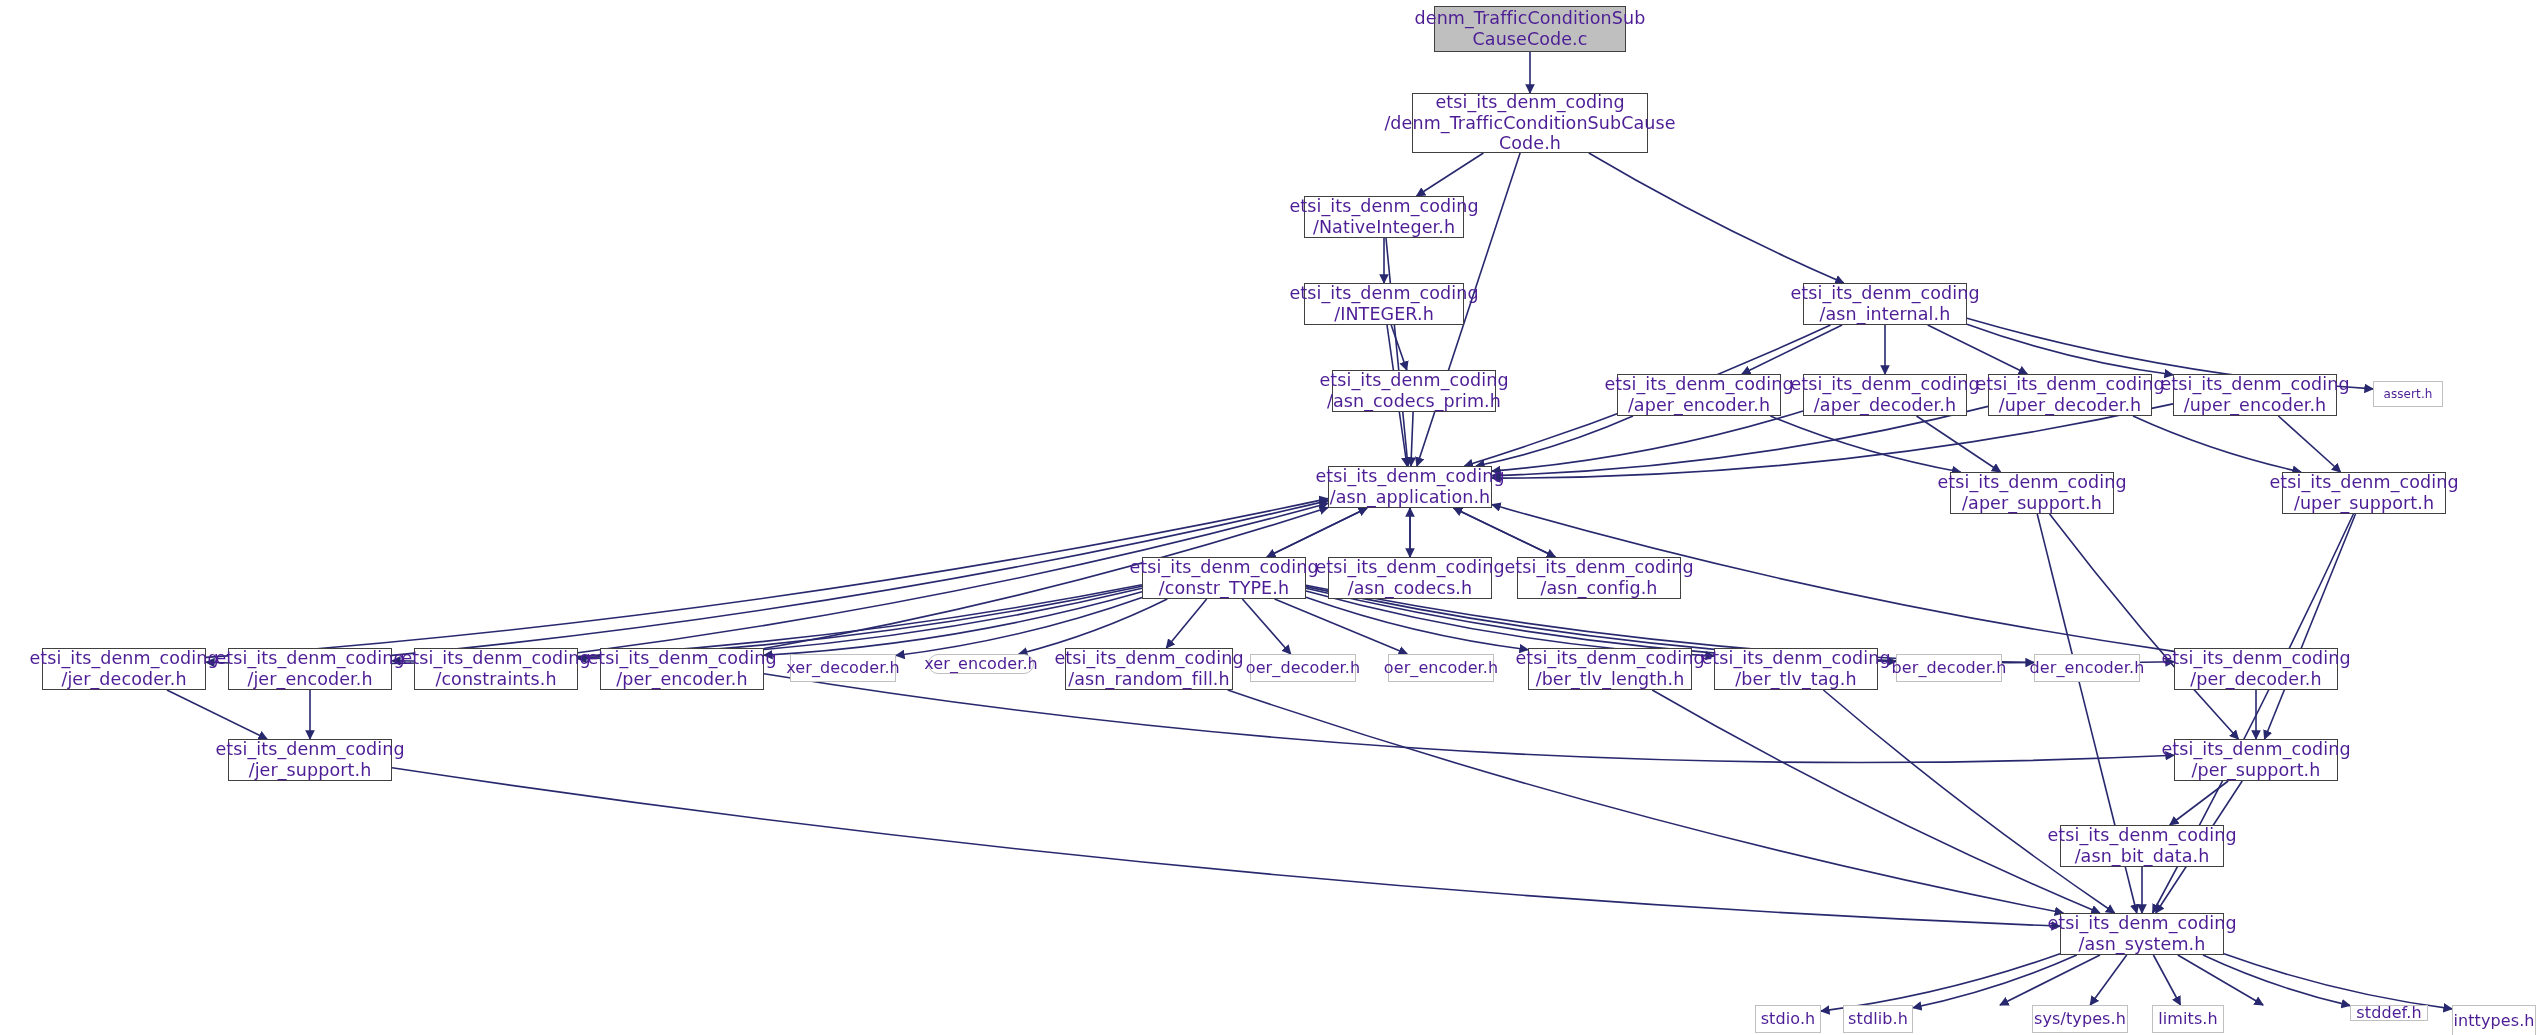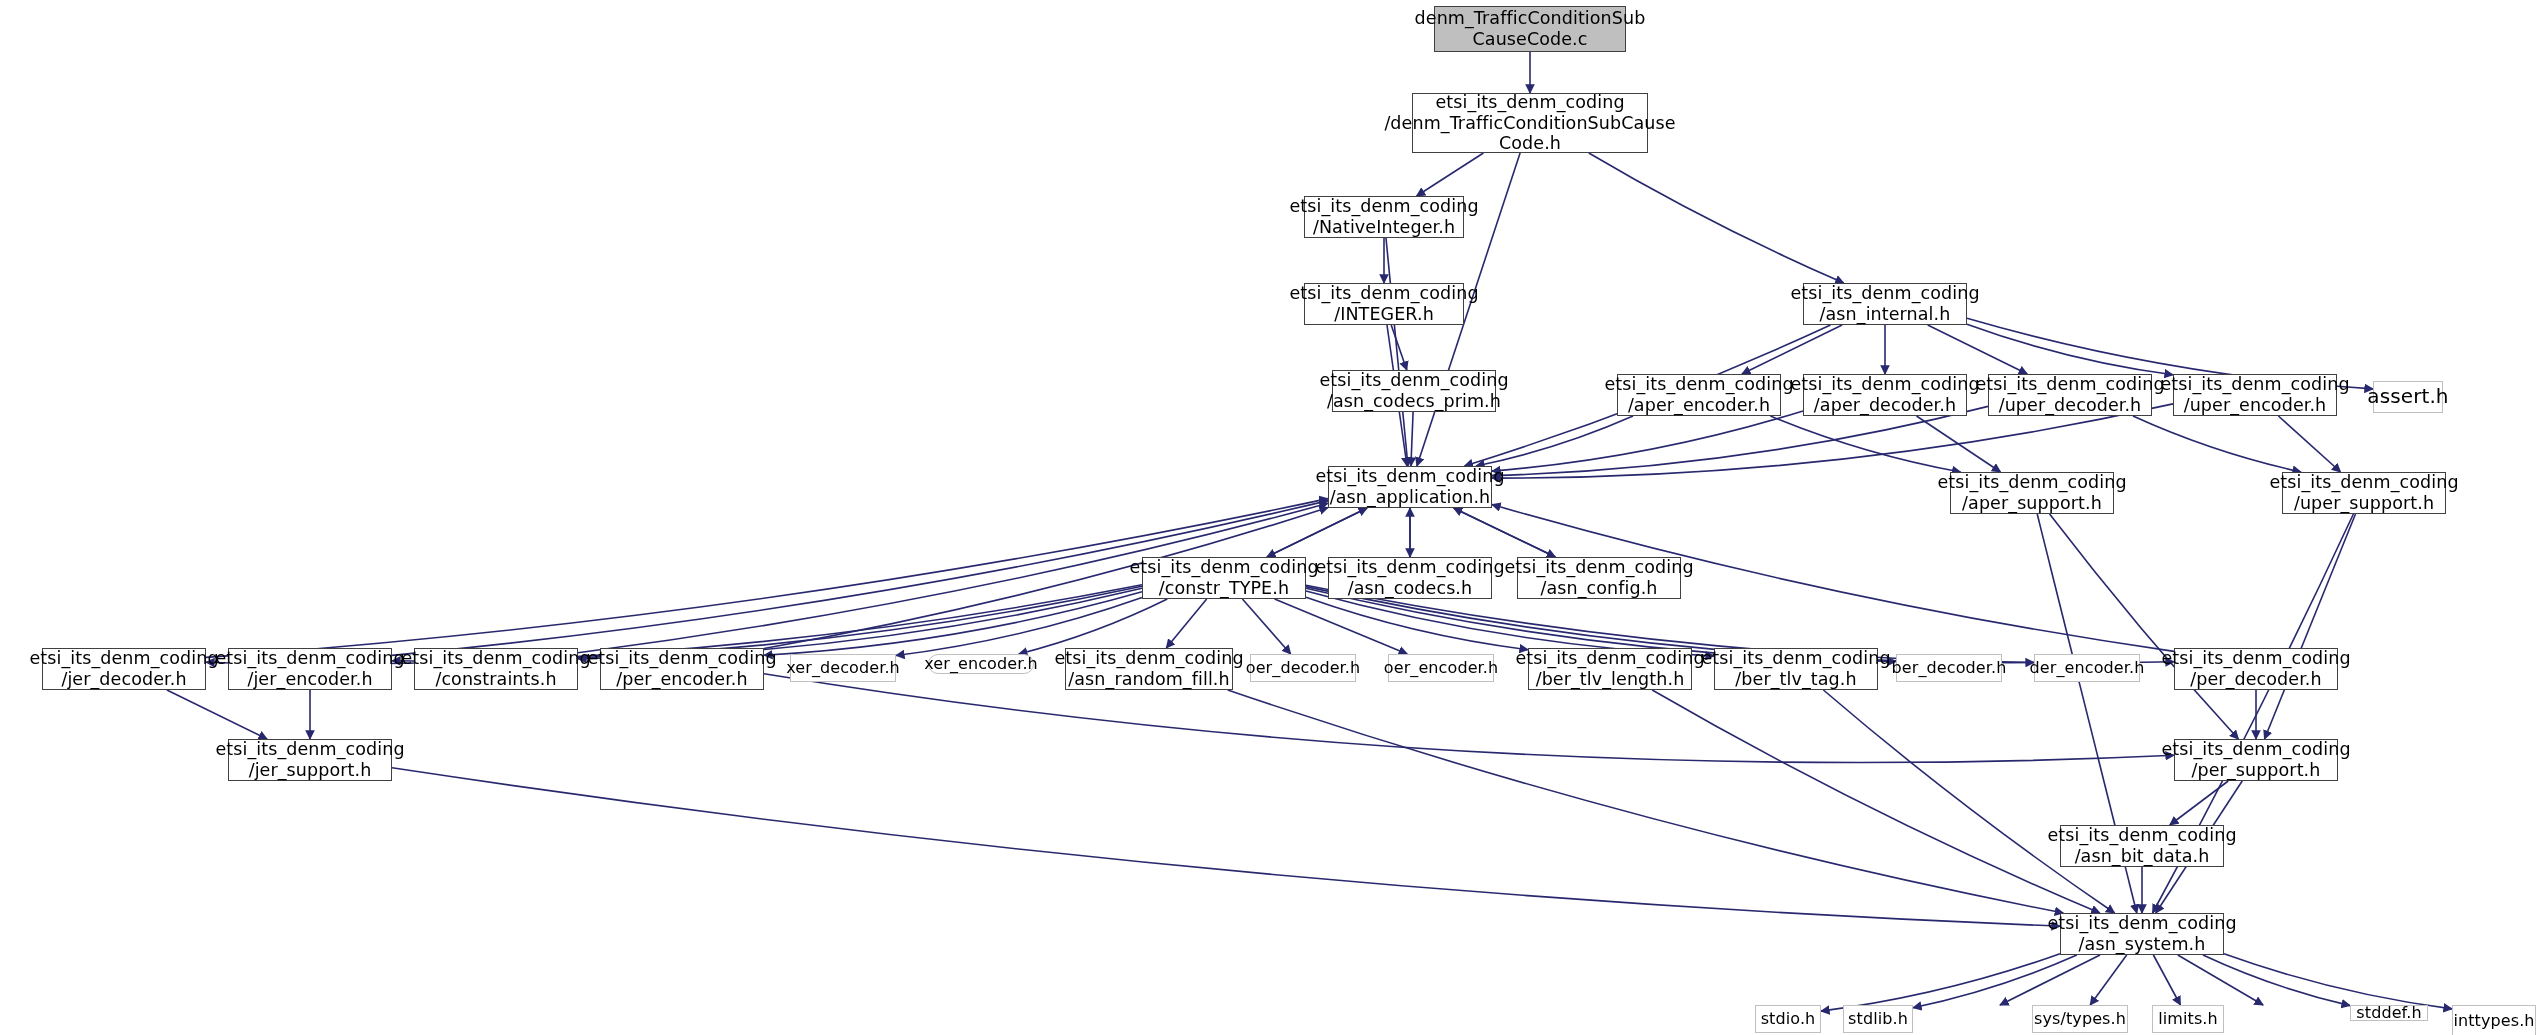--- a/index.html
+++ b/index.html
@@ -13,21 +13,21 @@
     overflow:hidden;
   }
   #edges{position:absolute;left:0;top:0;width:2541px;height:1035px;}
   .node{
     position:absolute;
     box-sizing:border-box;
     display:flex;
     align-items:center;
     justify-content:center;
     text-align:center;
-    color:#000000;
+    color:#4c1d95;
     font-size:17.5px;
     line-height:1.18;
     letter-spacing:0.1px;
     white-space:pre-line;
     background:#ffffff;
     border:1.6px solid #404040;
     z-index:5;
   }
   .node.root{background:#bfbfbf;border:1.6px solid #404040;}
   .node.ext{border:1.3px solid #c0c0c0;background:#ffffff;}
@@ -132,21 +132,21 @@
       <div class="node" style="left: 1803px; top: 283px; width: 164px; height: 42px;"><span class="lbl">etsi_its_denm_coding
 /asn_internal.h</span></div>
       <div class="node" style="left: 1617px; top: 374px; width: 164px; height: 42px;"><span class="lbl">etsi_its_denm_coding
 /aper_encoder.h</span></div>
       <div class="node" style="left: 1803px; top: 374px; width: 164px; height: 42px;"><span class="lbl">etsi_its_denm_coding
 /aper_decoder.h</span></div>
       <div class="node" style="left: 1988px; top: 374px; width: 164px; height: 42px;"><span class="lbl">etsi_its_denm_coding
 /uper_decoder.h</span></div>
       <div class="node" style="left: 2173px; top: 374px; width: 164px; height: 42px;"><span class="lbl">etsi_its_denm_coding
 /uper_encoder.h</span></div>
-      <div class="node ext" style="left: 2373px; top: 381px; width: 70px; height: 32px; font-size: 20px;"><span class="lbl">assert.h</span></div>
+      <div class="node ext" style="left: 2373px; top: 381px; width: 70px; height: 26px; font-size: 12px;"><span class="lbl">assert.h</span></div>
       <div class="node" style="left: 1950px; top: 472px; width: 164px; height: 42px;"><span class="lbl">etsi_its_denm_coding
 /aper_support.h</span></div>
       <div class="node" style="left: 2282px; top: 472px; width: 164px; height: 42px;"><span class="lbl">etsi_its_denm_coding
 /uper_support.h</span></div>
       <div class="node" style="left: 1328px; top: 466px; width: 164px; height: 42px;"><span class="lbl">etsi_its_denm_coding
 /asn_application.h</span></div>
       <div class="node" style="left: 1142px; top: 557px; width: 164px; height: 42px;"><span class="lbl">etsi_its_denm_coding
 /constr_TYPE.h</span></div>
       <div class="node" style="left: 1328px; top: 557px; width: 164px; height: 42px;"><span class="lbl">etsi_its_denm_coding
 /asn_codecs.h</span></div>

